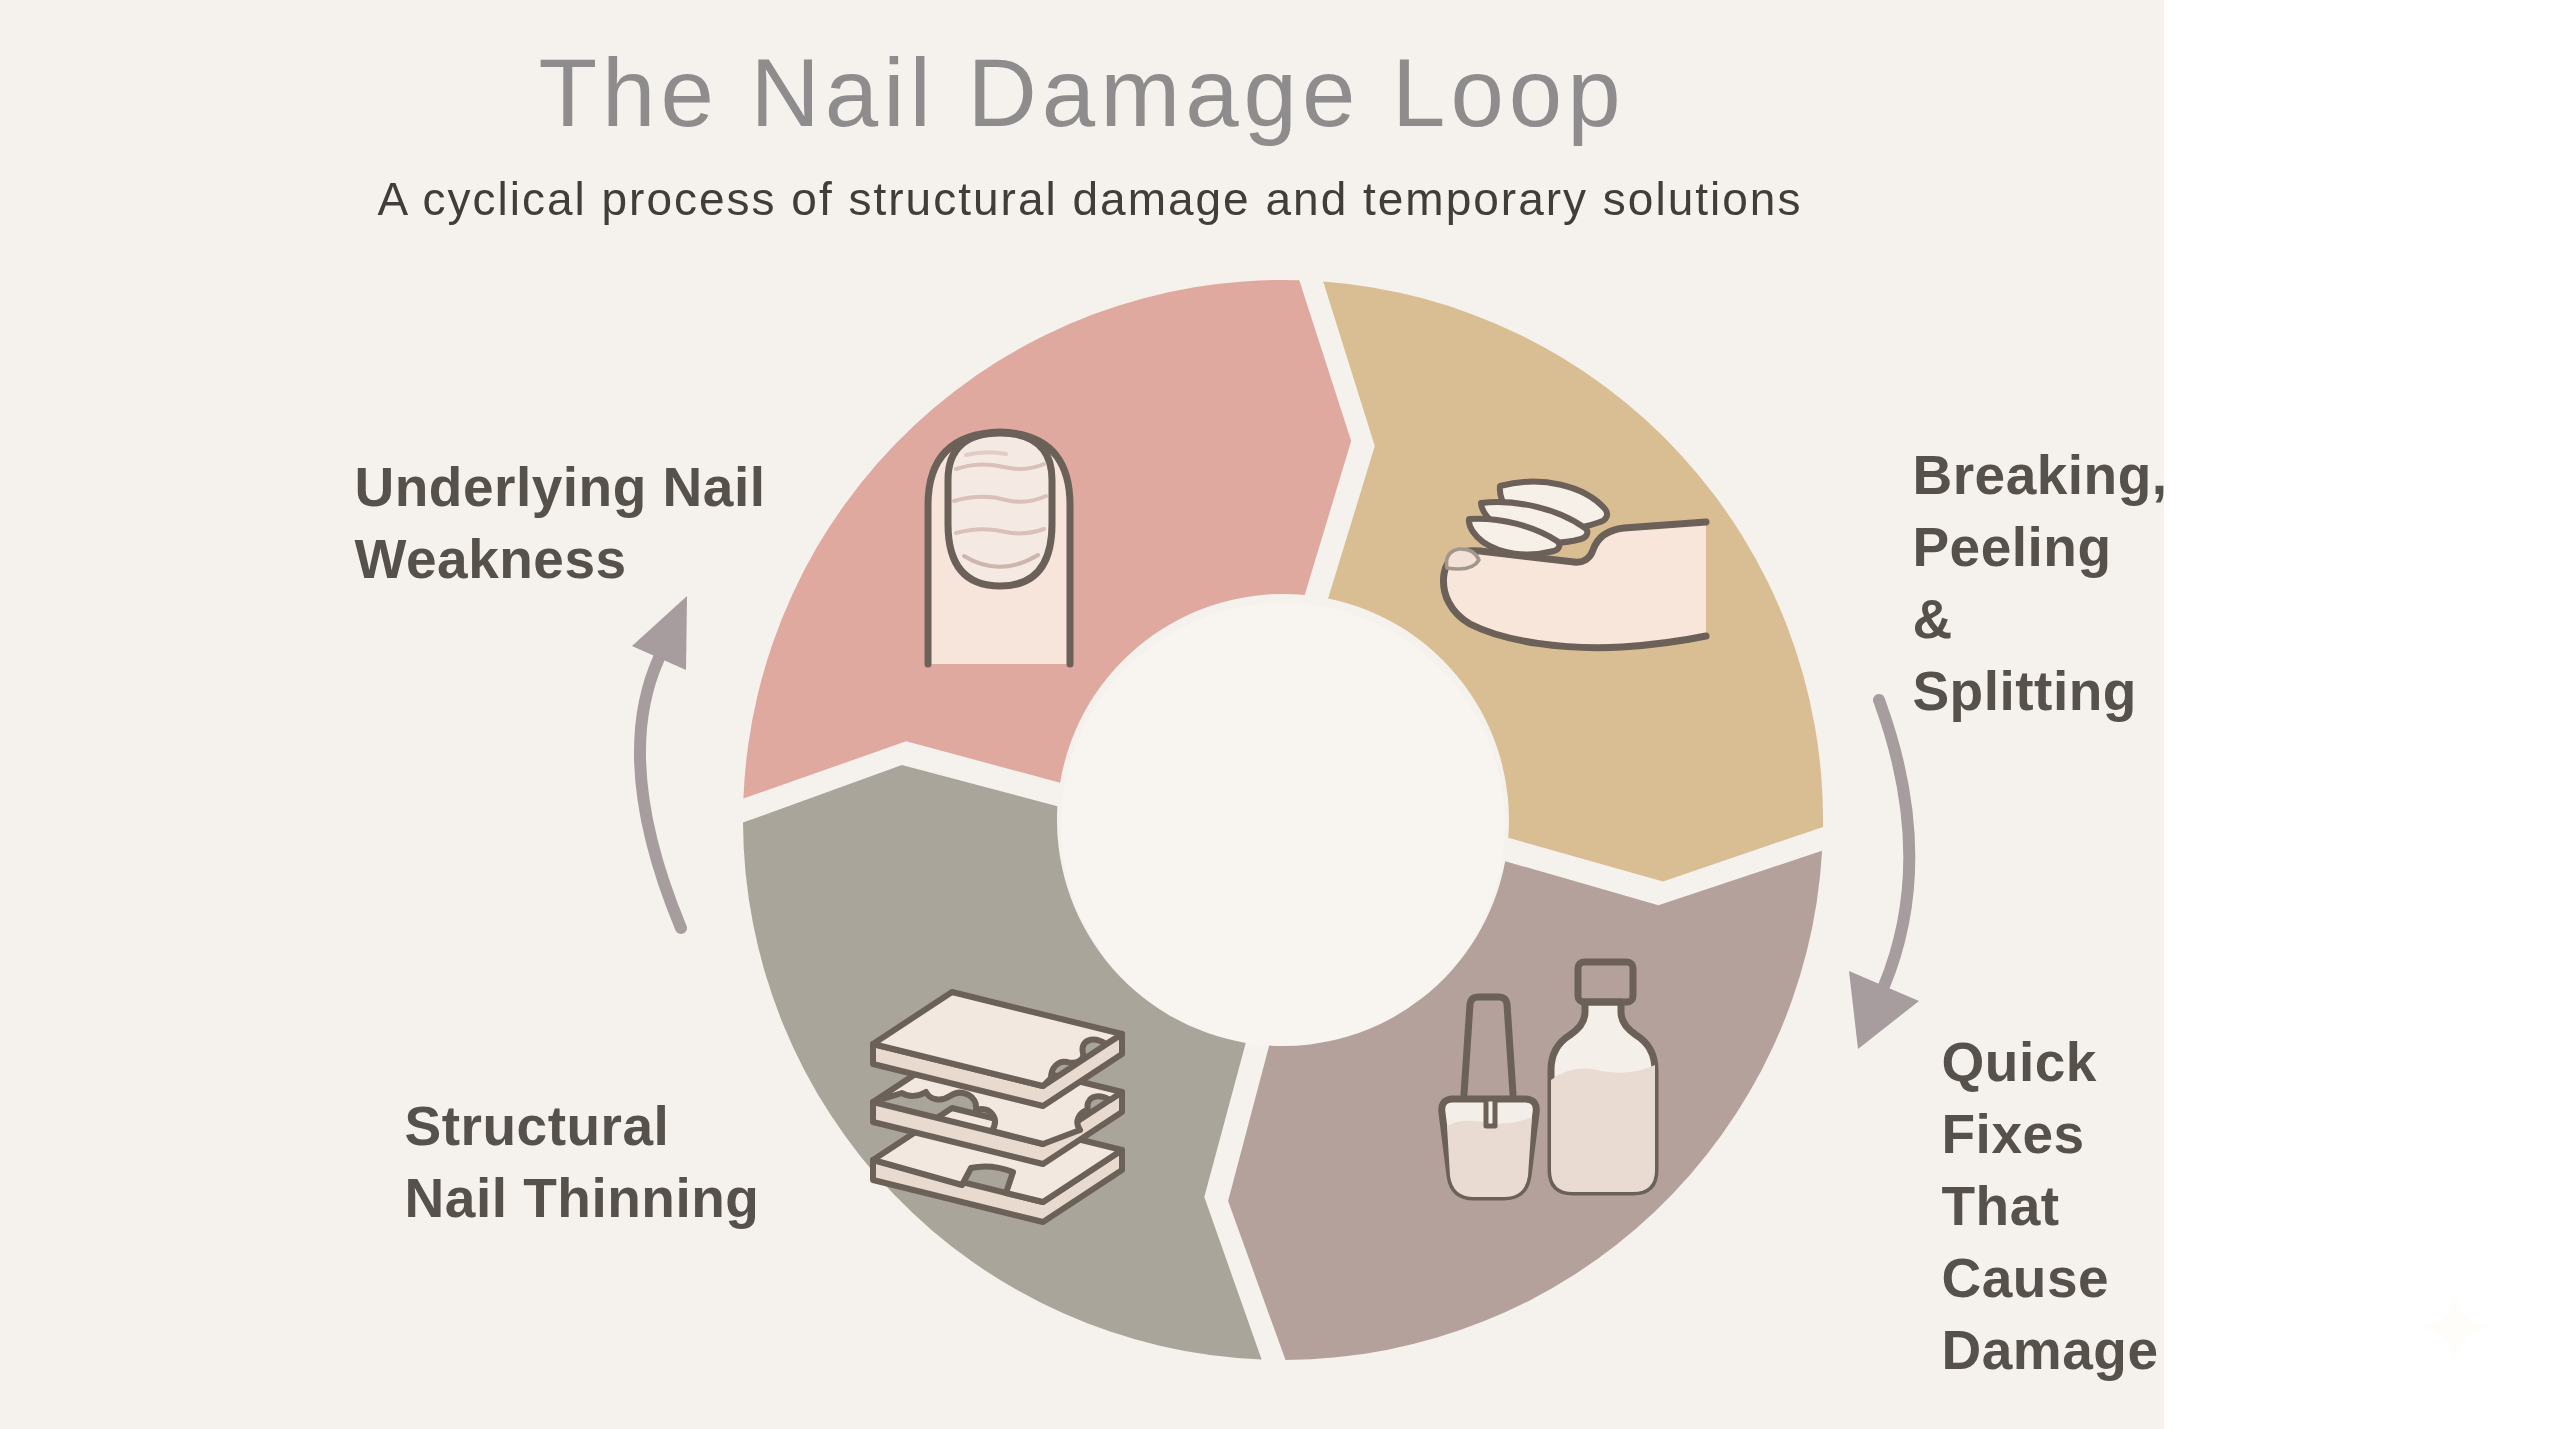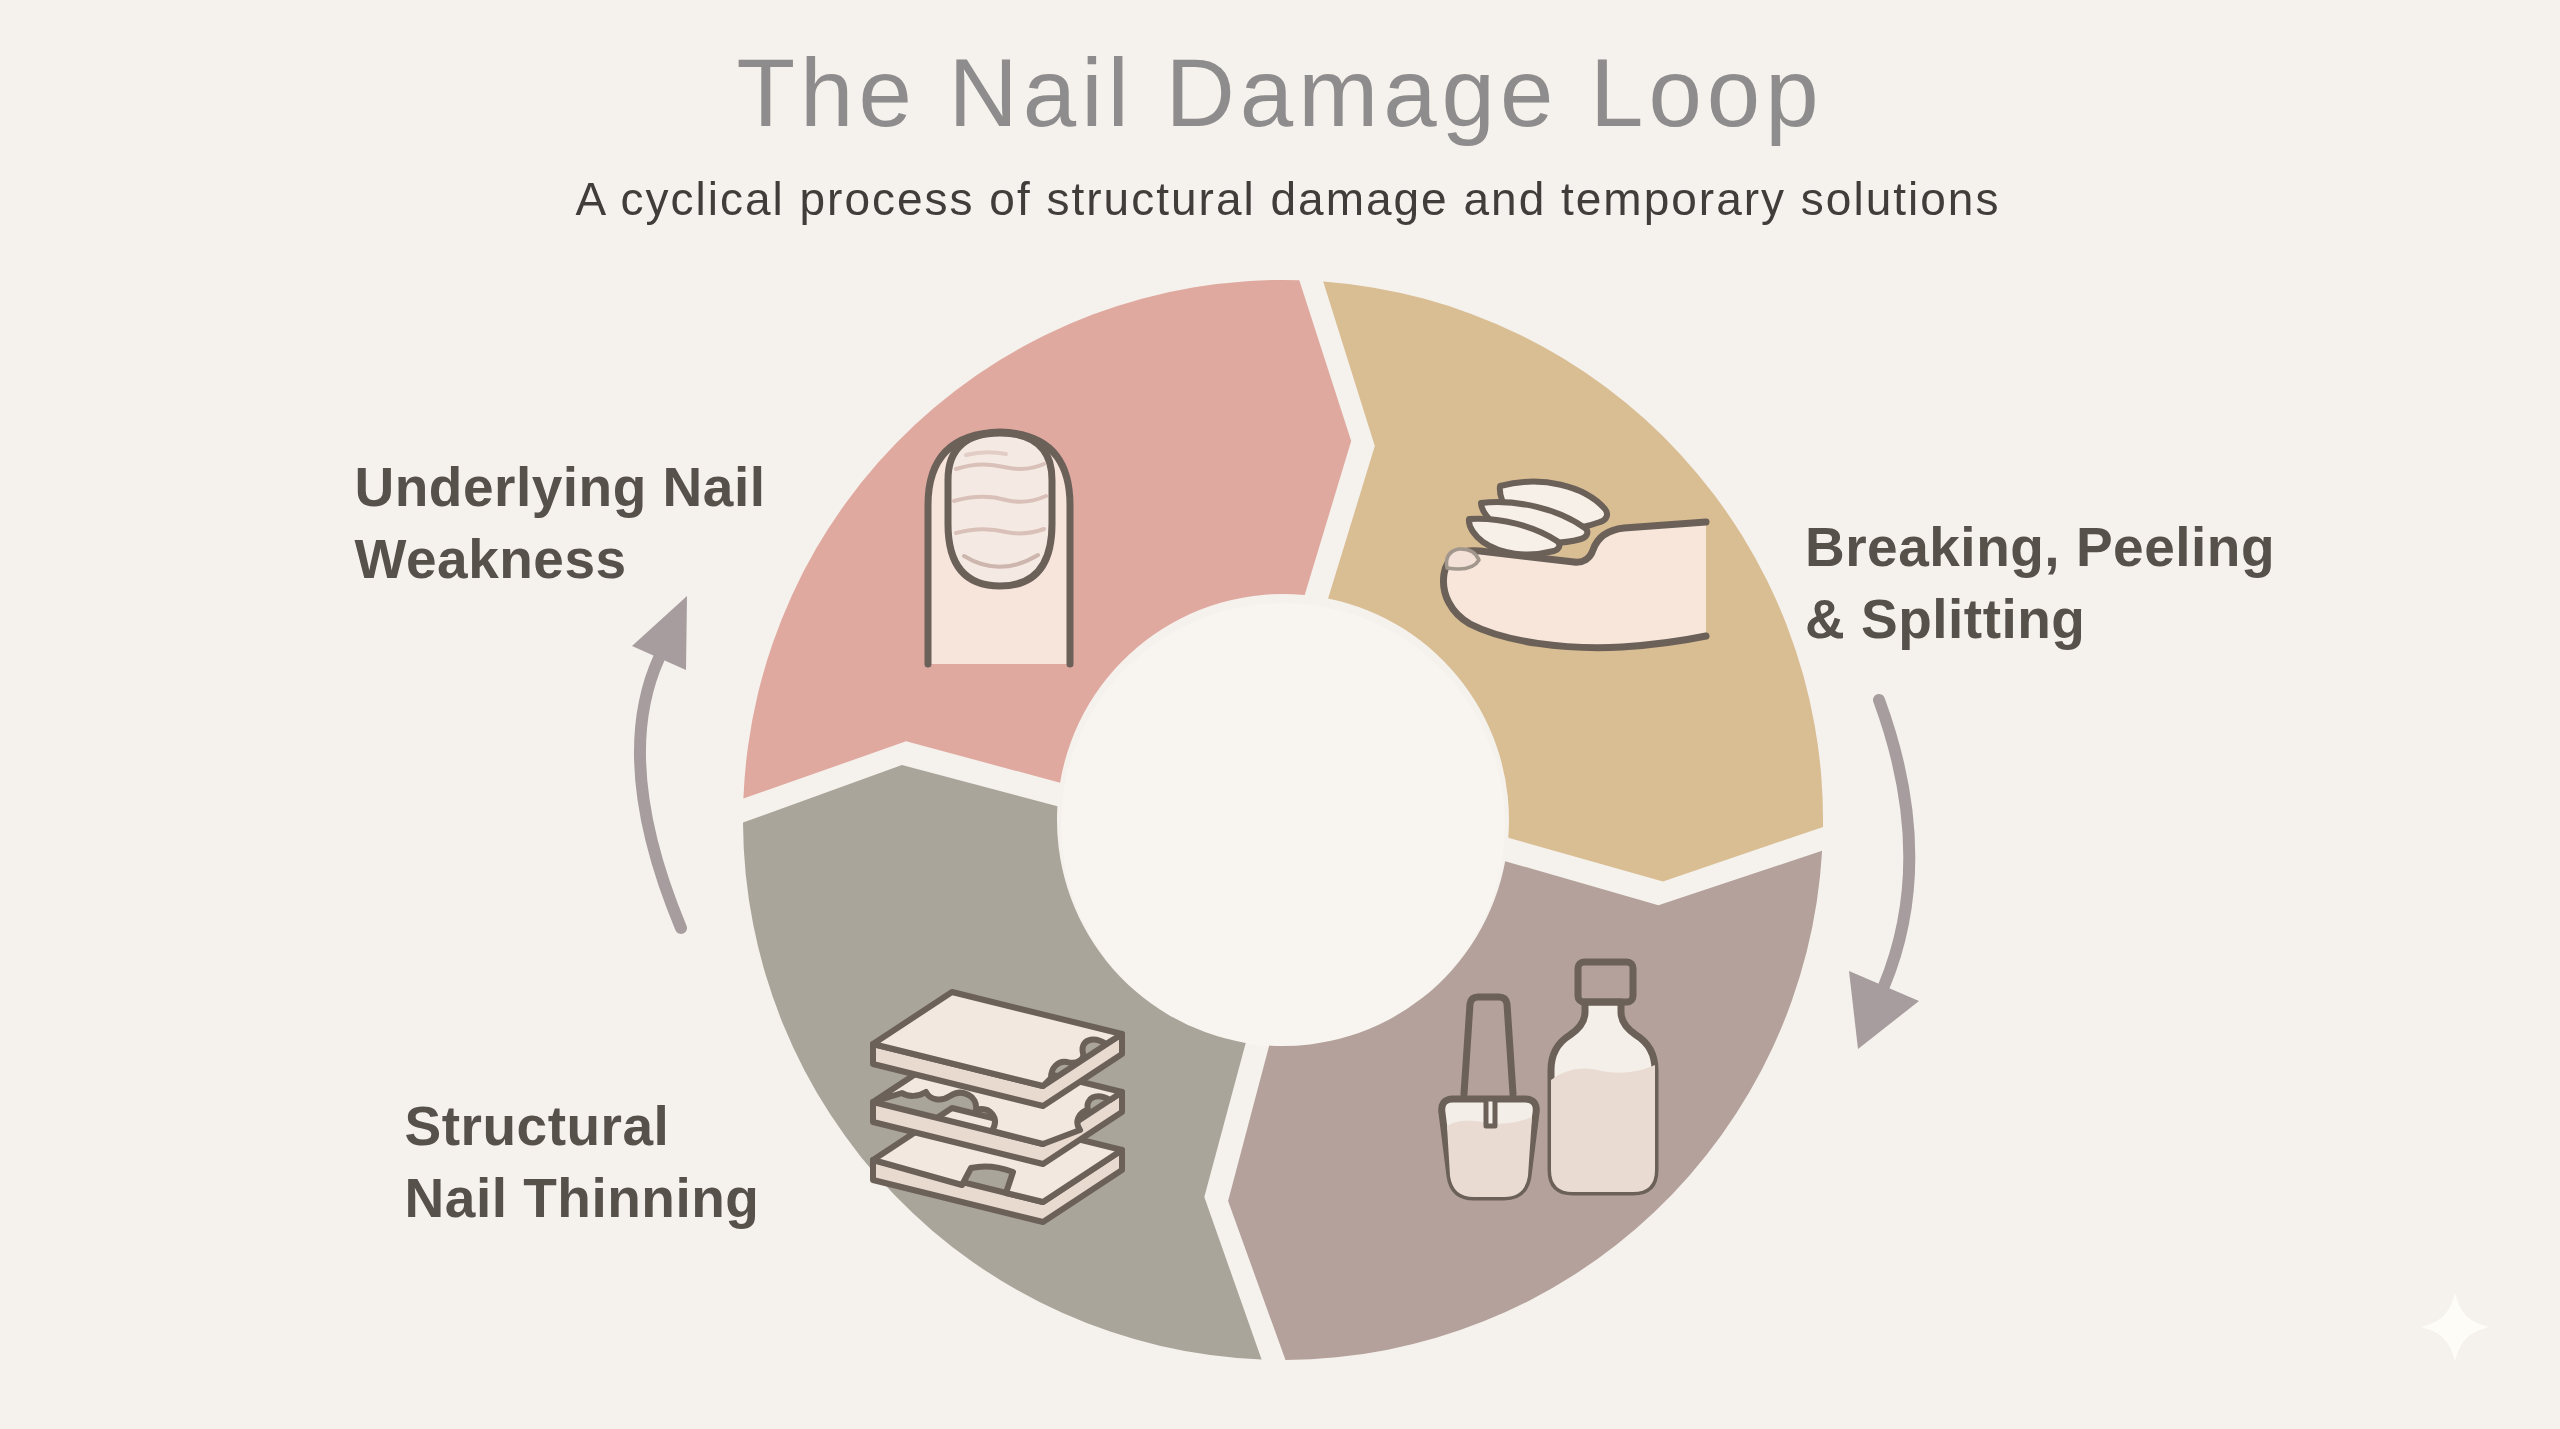--- a/index.html
+++ b/index.html
@@ -2,21 +2,21 @@
 <html style="--background: #f5f1ec; --hole: #f8f4ef; --outline: #6b6159; --title: #8f8c8d; --subtitle: #413d3a; --label: #57514c;"><head>
 <meta charset="utf-8">
 <style>
   :root{
     --background:#f5f1ec; --hole:#f8f4ef; --outline:#6b6159;
     --title:#8f8c8d; --subtitle:#413d3a; --label:#57514c;
   }
   *{margin:0;padding:0;box-sizing:border-box;}
   html,body{width:2560px;height:1429px;overflow:hidden;}
   .stage{
-    position:relative;width:2560px;height:1429px;
+    position:relative;width:2164px;height:1429px;
     background:var(--background);
     font-family:"Liberation Sans", sans-serif;
   }
   .title{
     position:absolute;top:40px;left:0;width:100%;text-align:center;
     font-size:96px;font-weight:normal;color:var(--title);letter-spacing:5px;
     line-height:1.1;
   }
   .subtitle{
     position:absolute;top:172px;left:0;width:100%;text-align:center;
@@ -102,15 +102,17 @@
       <polygon points="1858,1049 1919,1001 1849,971" fill="#a79d9f"></polygon>
     </g>
 
     <path fill="#fffdf8" opacity="0.9" d="M 2455 1293 C 2461 1314 2468 1321 2489 1327 C 2468 1333 2461 1340 2455 1361 C 2449 1340 2442 1333 2421 1327 C 2442 1321 2449 1314 2455 1293 Z"></path>
   </svg>
 
   <div class="seg-label pos-tl">Underlying Nail
 Weakness</div>
   <div class="seg-label pos-tr">Breaking, Peeling
 &amp; Splitting</div>
+  <div class="seg-label pos-br">Quick Fixes That
+Cause Damage</div>
   <div class="seg-label pos-bl">Structural
 Nail Thinning</div>
 </div>
 
 </body></html>

